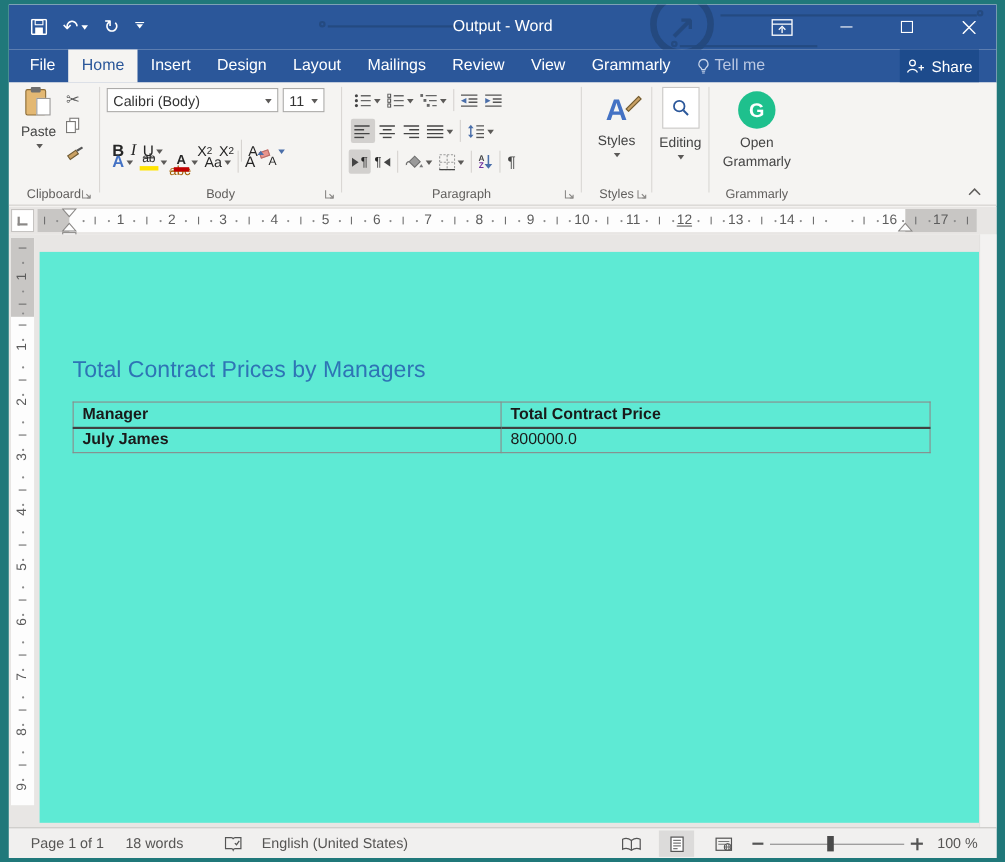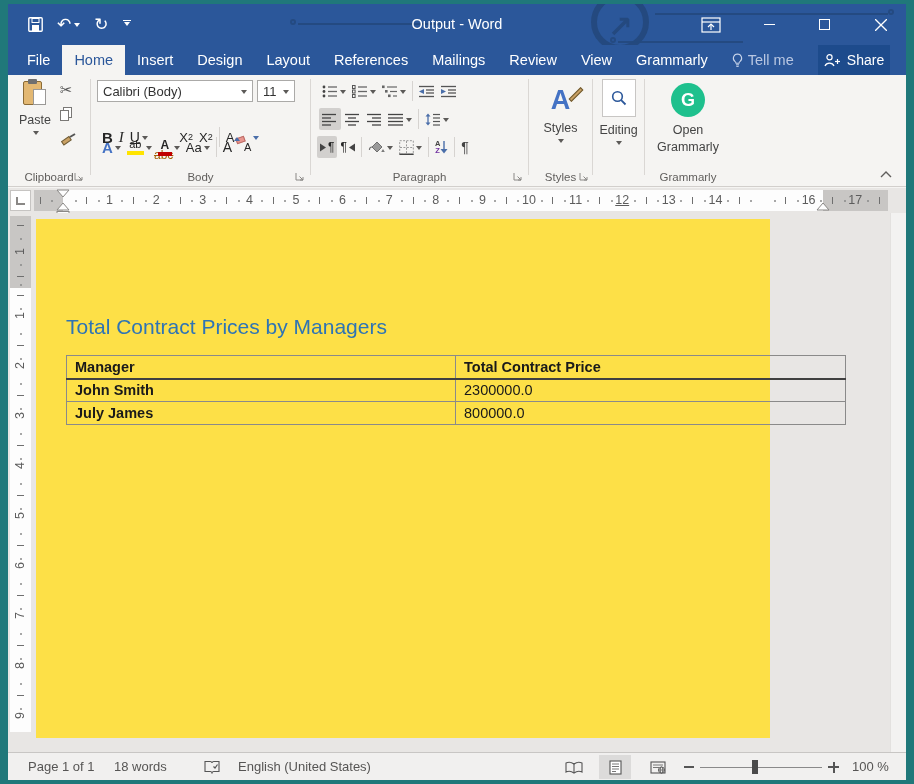--- a/index.html
+++ b/index.html
@@ -84,21 +84,21 @@
   .rtick{position:absolute;top:7px;width:1px;height:7px;background:#6f6f6f;}
   .rdot{position:absolute;top:10px;width:2px;height:2px;border-radius:50%;background:#8a8a8a;}
   .vruler{position:absolute;left:2px;top:212px;width:21px;height:516px;background:#fdfdfd;overflow:hidden;}
   .vr-gray{position:absolute;left:0;top:0;width:21px;height:72px;background:#c8c6c4;}
   .vnum{position:absolute;left:3px;writing-mode:vertical-rl;transform:rotate(180deg);font-size:12.5px;color:#5c5c5c;}
   .vtick{position:absolute;left:7px;width:7px;height:1px;background:#6f6f6f;}
   .vdot{position:absolute;left:10px;width:2px;height:2px;border-radius:50%;background:#8a8a8a;}
 
   
   .docarea{position:absolute;left:0;top:209px;width:898px;height:539px;background:#e8e6e4;}
-  .page{position:absolute;left:28px;top:6px;width:734px;height:519px;background:#fde047;}
+  .page{position:absolute;left:28px;top:16px;width:854px;height:519px;background:#5eead4;}
   .scrollstrip{position:absolute;left:882px;top:0;width:16px;height:539px;background:#f3f2f1;border-left:1px solid #e3e1df;}
   .doc-heading{position:absolute;left:30px;top:96px;font-size:21px;color:#2E74B5;}
   .doc-table{position:absolute;left:30px;top:136px;border-collapse:collapse;table-layout:fixed;width:779px;font-size:14.5px;color:#1a1a1a;}
   .doc-table th,.doc-table td{height:23px;padding:0 0 0 8px;text-align:left;font-weight:normal;border:1px solid #8a8a8a;}
   .doc-table thead th{font-weight:bold;border-bottom:2px solid #404040;}
   .doc-table td.bold{font-weight:bold;}
 
   
   .statusbar{position:absolute;left:0;top:748px;width:898px;height:28px;background:#f1f0ef;border-top:1px solid #c8c6c4;font-size:13px;color:#565554;}
   .sb-item{position:absolute;top:6px;}
@@ -170,21 +170,20 @@
           </svg>
     </div>
   </div>
 
   <div class="tabsrow" id="tabstrip">
         <div class="tab">File</div>
         <div class="tab active">Home</div>
         <div class="tab">Insert</div>
         <div class="tab">Design</div>
         <div class="tab">Layout</div>
-        <div class="tab">References</div>
         <div class="tab">Mailings</div>
         <div class="tab">Review</div>
         <div class="tab">View</div>
         <div class="tab">Grammarly</div>
         <div class="tab dim">
           <svg width="11" height="15" viewBox="0 0 11 15">
             <path d="M5.5 1a4.2 4.2 0 0 0-2.4 7.6c.5.4.9 1 .9 1.6h3c0-.6.4-1.2.9-1.6A4.2 4.2 0 0 0 5.5 1z" fill="none" stroke="#c7d4ea" stroke-width="1.1"></path>
             <line x1="4" y1="11.8" x2="7" y2="11.8" stroke="#c7d4ea"></line>
             <line x1="4.3" y1="13.4" x2="6.7" y2="13.4" stroke="#c7d4ea"></line>
           </svg>
@@ -622,24 +621,20 @@
               <col style="width:390px;">
             </colgroup>
         <thead>
           <tr>
             <th>Manager</th>
             <th>Total Contract Price</th>
           </tr>
         </thead>
         <tbody id="doc-tbody">
               <tr>
-                <td class="bold">John Smith</td>
-                <td class="">2300000.0</td>
-              </tr>
-              <tr>
                 <td class="bold">July James</td>
                 <td class="">800000.0</td>
               </tr>
             </tbody>
       </table>
     </div>
     <div class="scrollstrip"></div>
   </div>
   <div class="vruler" id="vruler">
     <div class="vr-gray"></div>

